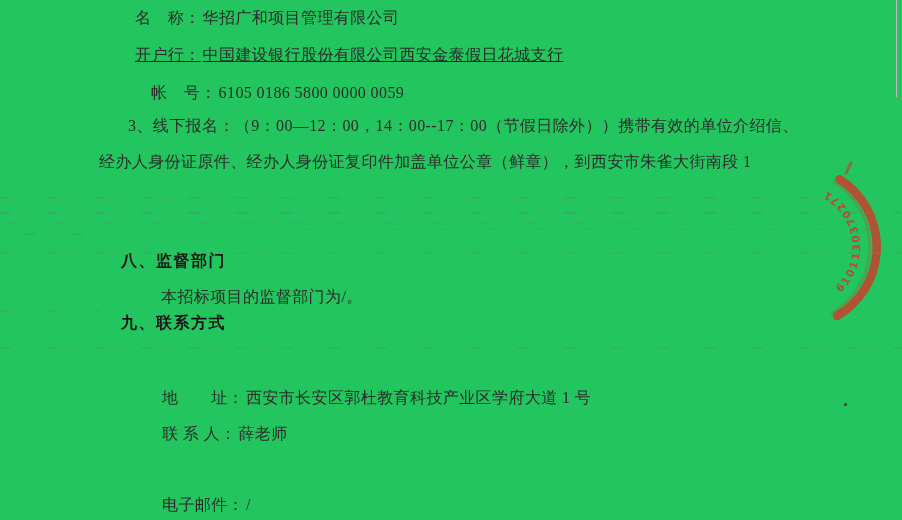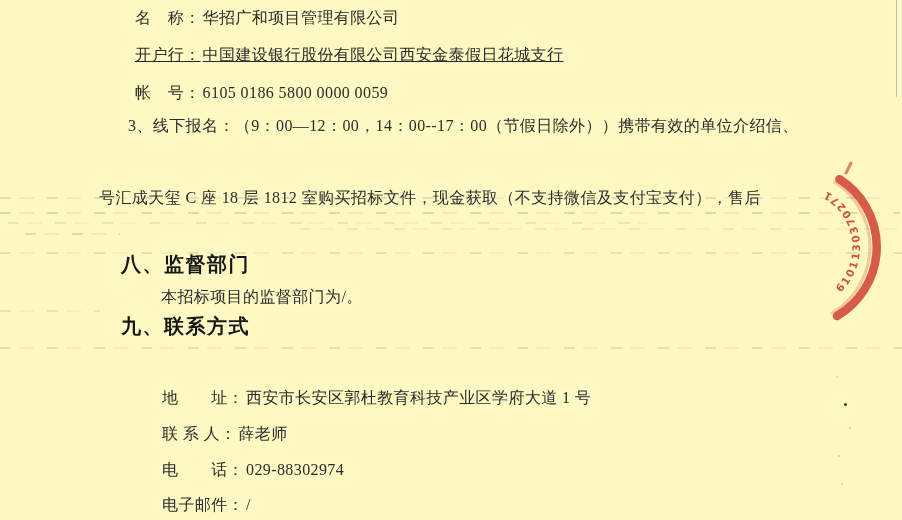--- a/index.html
+++ b/index.html
@@ -1,41 +1,41 @@
 <!DOCTYPE html>
 <html><head>
 <meta charset="utf-8">
 <style>
   html,body{margin:0;padding:0;background:#e9e9e9;}
   .page{
     position:relative;
     width:902px;height:520px;
-    background:#fef9c3;
+    background:#22c55e;
     overflow:hidden;
     font-family:"Liberation Serif","DejaVu Serif",serif;
   }
   .line{
     position:absolute;
     white-space:pre;
     font-size:16px;
     letter-spacing:0.4px;
     color:#2b2b2b;
   }
   .line .val{padding-left:2px;}
   .heading{
     font-family:"Liberation Sans","DejaVu Sans",sans-serif;
     font-weight:bold;
-    font-size:20px;
+    font-size:16px;
     letter-spacing:1.5px;
     color:#161616;
   }
   
   #l-name   {left:135px; top:8px;}
   #l-bank   {left:135px; top:45px;text-decoration:underline;}
-  #l-acct   {left:135px; top:83px;}
+  #l-acct   {left:151px; top:83px;}
   #l-p1     {left:104px; top:116px;margin-left:24px;}
   #l-p2     {left:99px;  top:152px;}
   #l-p3     {left:99px;  top:188px;}
   #l-p4     {left:99px;  top:224px;}
   #l-h8     {left:121px; top:251px;}
   #l-sup    {left:161px; top:287px;}
   #l-h9     {left:121px; top:313px;}
   #l-tend   {left:162px; top:350px;}
   #l-addr   {left:162px; top:388px;}
   #l-pers   {left:162px; top:424px;}
@@ -82,32 +82,31 @@
 
 <div class="page">
 
   <div class="line" id="l-name"><span>名　称：</span><span class="val">华招广和项目管理有限公司</span></div>
 
   <div class="line" id="l-bank"><span>开户行：</span><span class="val">中国建设银行股份有限公司西安金泰假日花城支行</span></div>
 
   <div class="line" id="l-acct"><span>帐　号：</span><span class="val">6105 0186 5800 0000 0059</span></div>
 
   <div class="line" id="l-p1">3、线下报名：（9：00—12：00，14：00--17：00（节假日除外））携带有效的单位介绍信、</div>
-  <div class="line" id="l-p3">号汇成天玺 C 座 18 层 1812 室购买招标文件，现金获取（不支持微信及支付宝支付），售后</div>
+  <div class="line" id="l-p2">经办人身份证原件、经办人身份证复印件加盖单位公章（鲜章），到西安市朱雀大街南段 1</div>
 
   <div class="line heading" id="l-h8">八、监督部门</div>
   <div class="line heading" id="l-h9">九、联系方式</div>
   <div class="line" id="l-sup">本招标项目的监督部门为/。</div>
 
 
   <div class="line" id="l-addr"><span>地　　址：</span><span class="val">西安市长安区郭杜教育科技产业区学府大道 1 号</span></div>
 
   <div class="line" id="l-pers"><span>联 系 人：</span><span class="val">薛老师</span></div>
 
-  <div class="line" id="l-phone"><span>电　　话：</span><span class="val">029-88302974</span></div>
 
   <div class="line" id="l-email"><span>电子邮件：</span><span class="val">/</span></div>
 
   <svg class="stamp" viewBox="0 0 140 215" xmlns="http://www.w3.org/2000/svg">
     <path class="stamp-arc" d="M 75 176 A 80 80 0 0 0 77.4 39.2" stroke="#cf382a"></path>
     <path class="stamp-arc2" d="M 70 173 A 77 77 0 0 0 72.5 42" stroke="#cf382a"></path>
     <line class="stamp-tick" x1="84" y1="33" x2="89" y2="23" stroke="#cf382a"></line>
     <path id="stampTextPath" fill="none" d="M 75.5 155.3 A 63 63 0 0 0 66.5 52.4"></path>
     <text class="stamp-digits" fill="#cf382a">
       <textPath href="#stampTextPath" startOffset="4">6101130370271</textPath>

